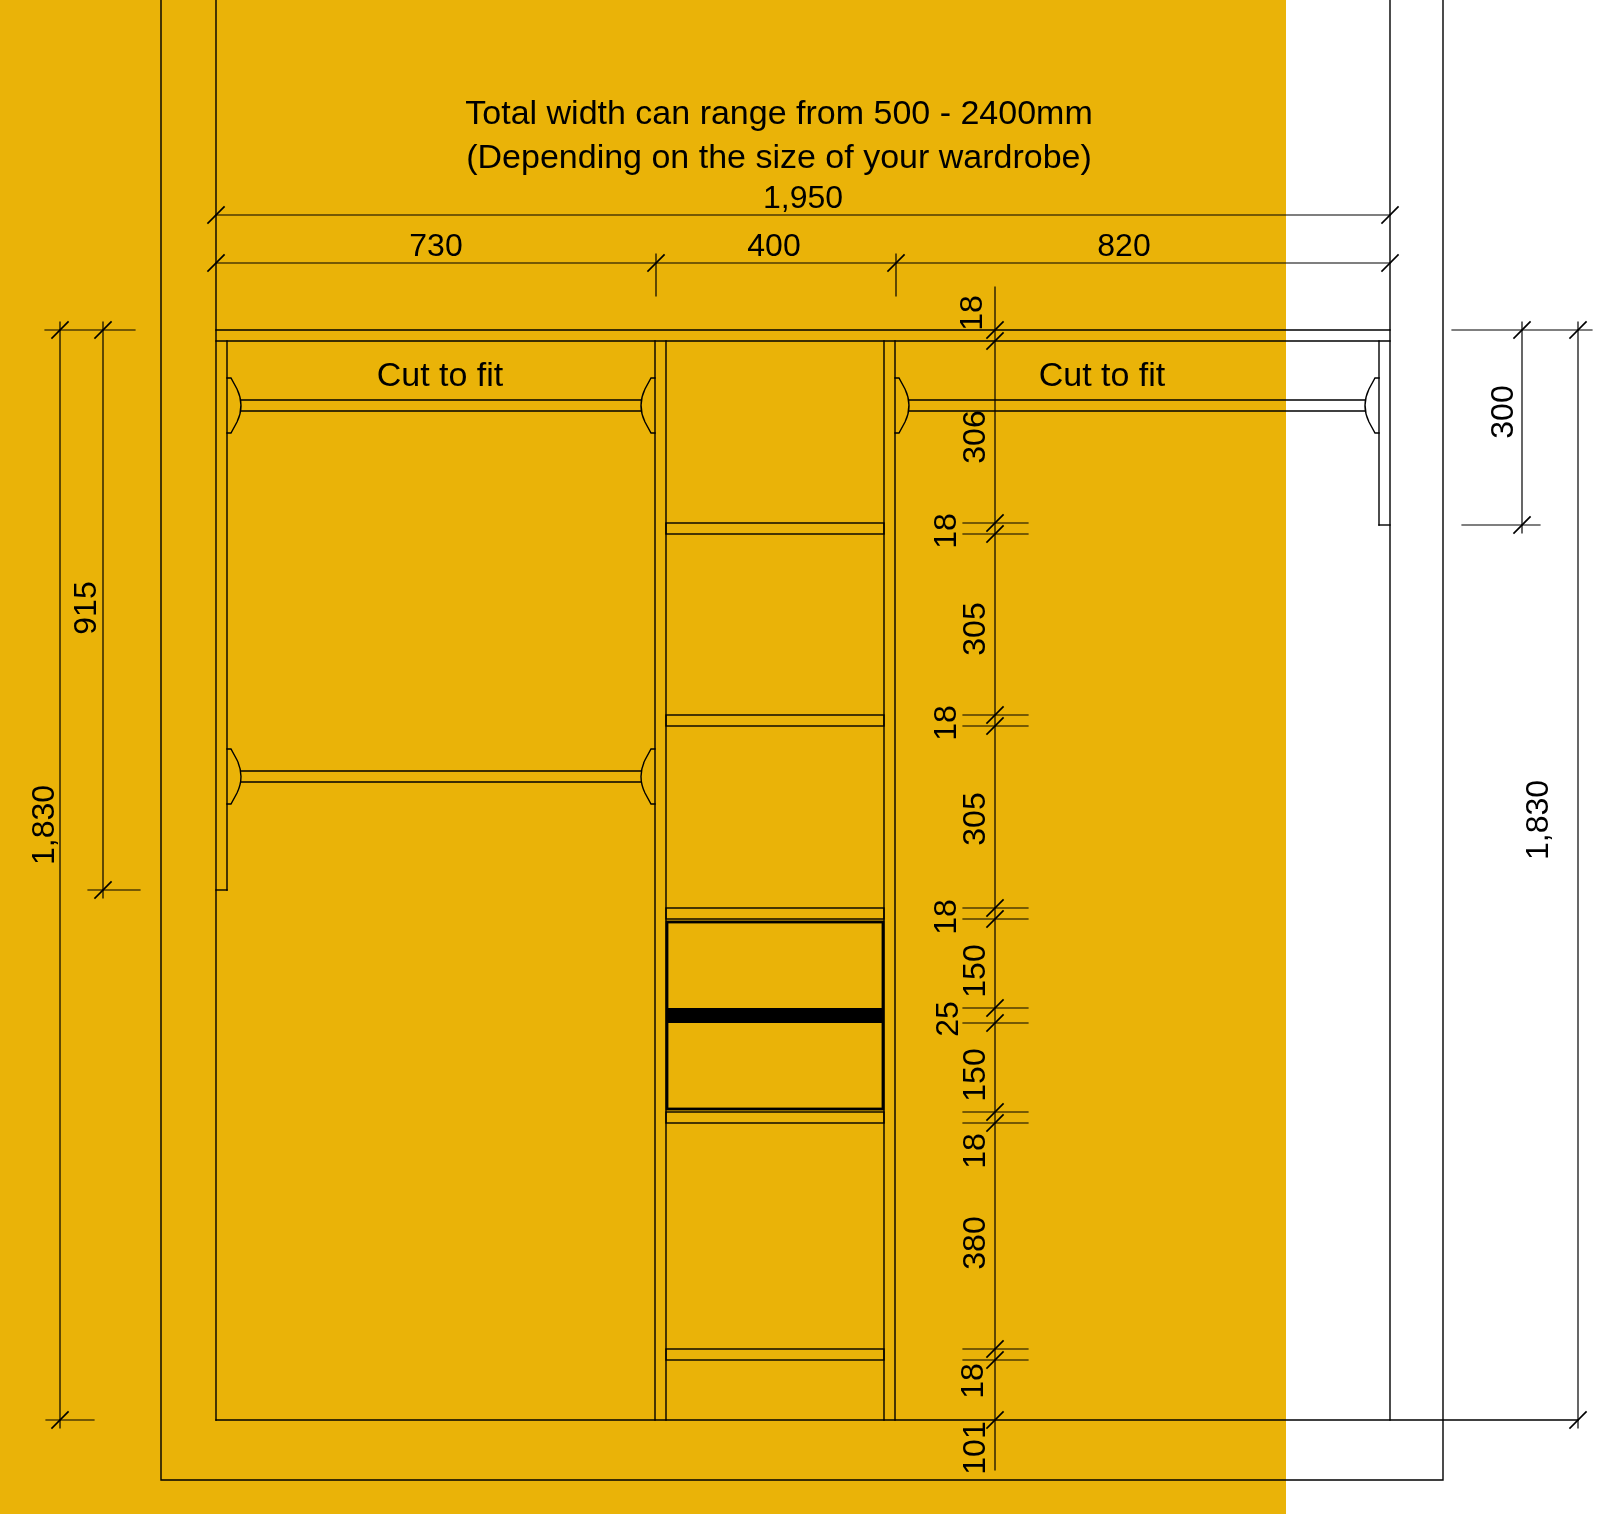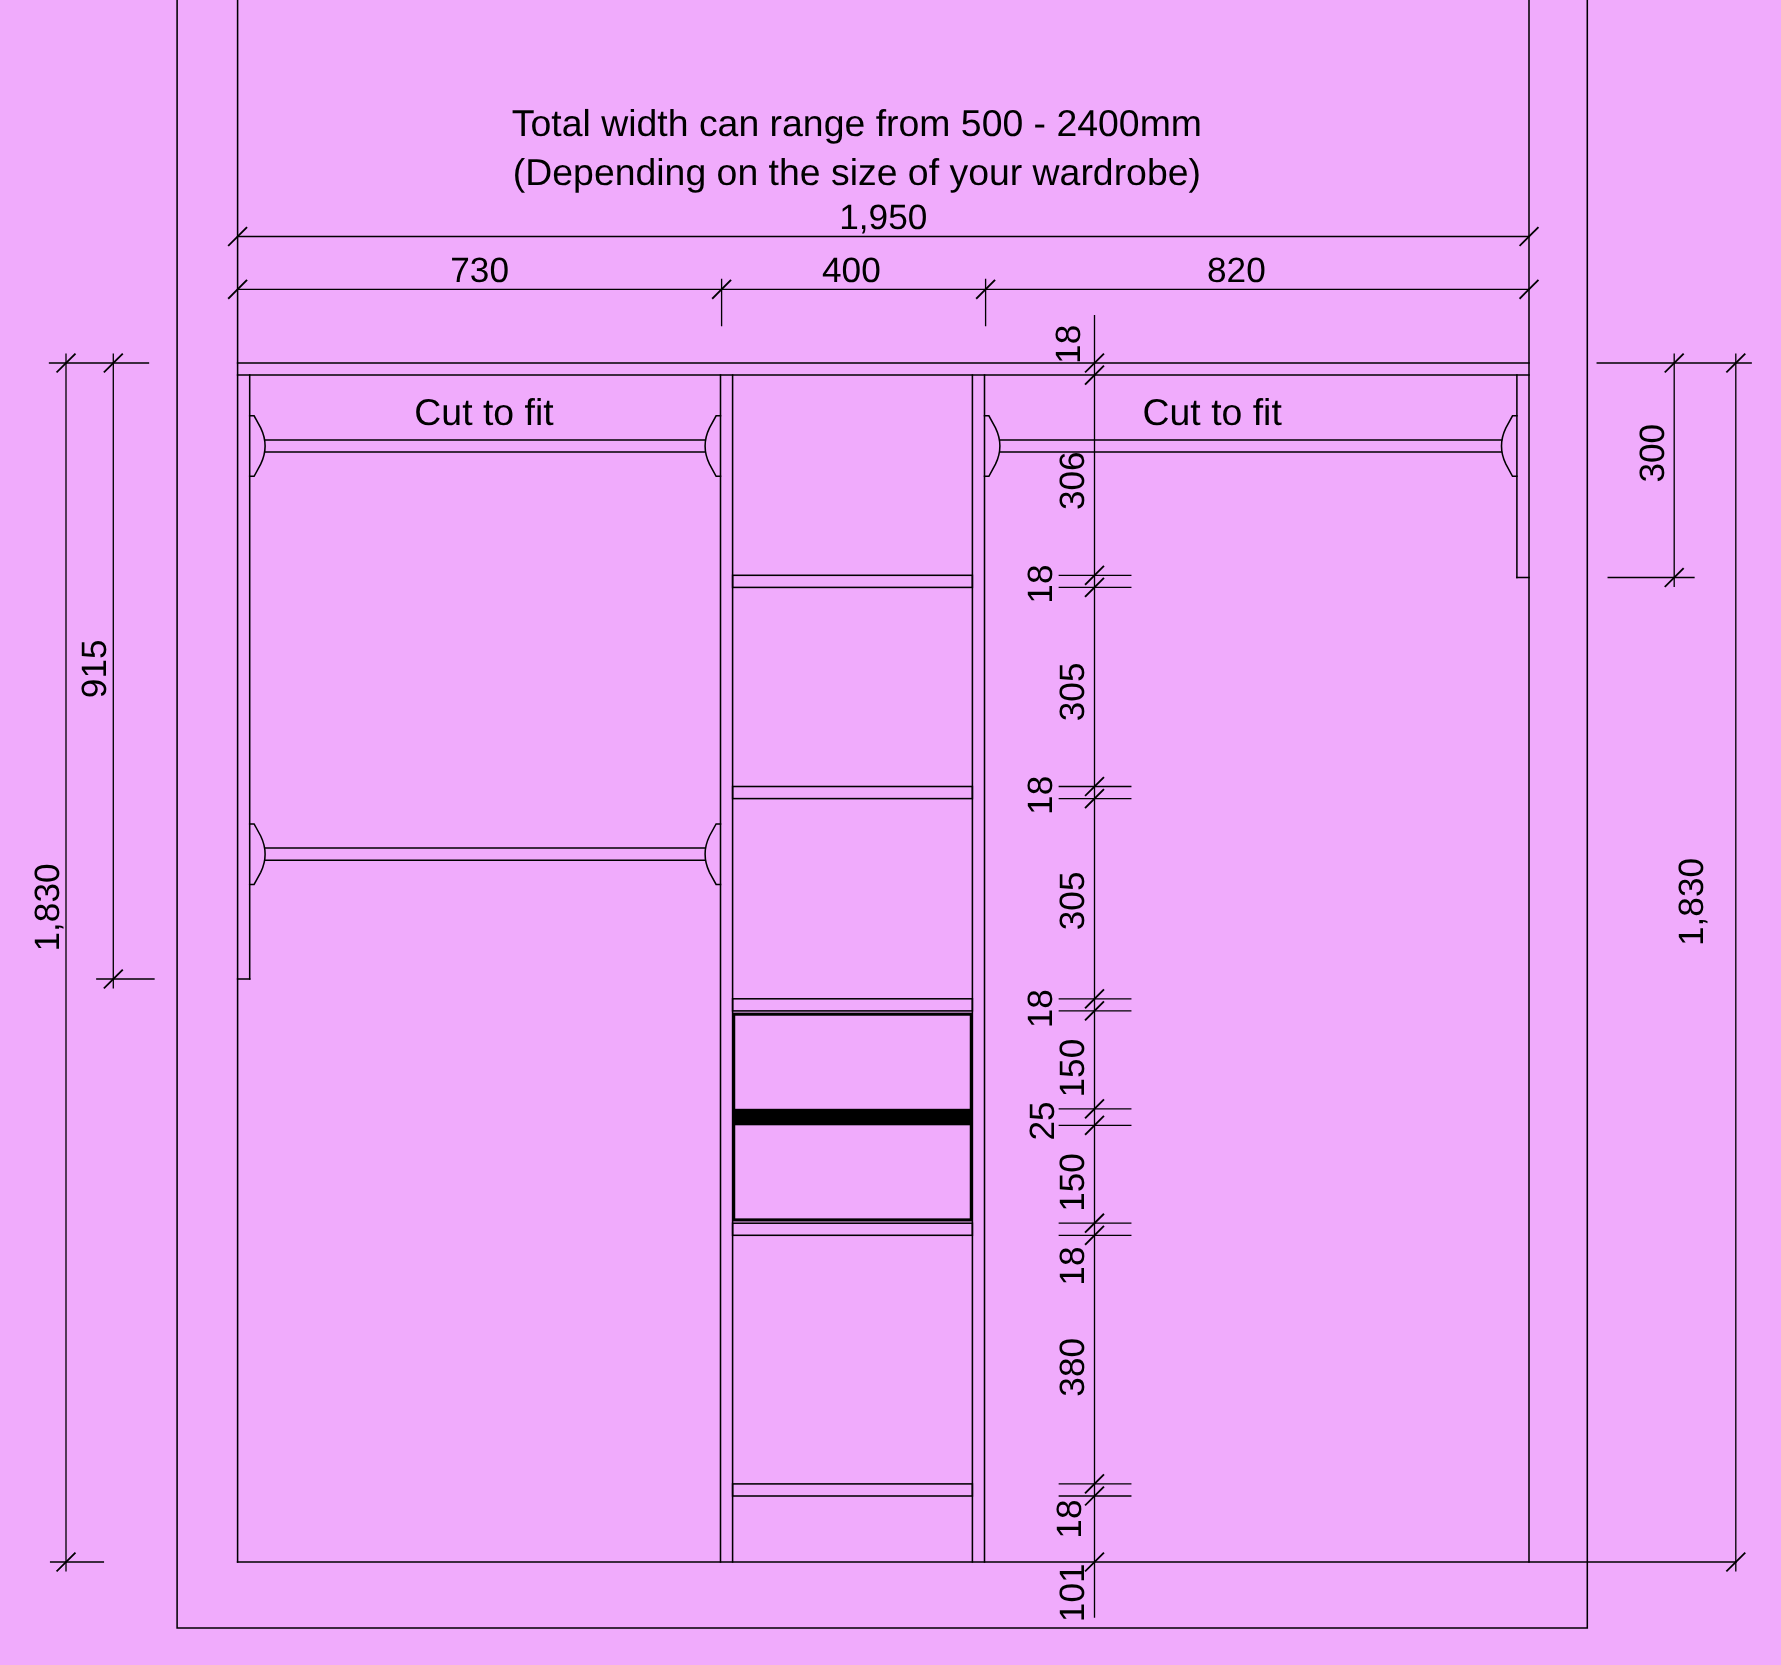--- a/index.html
+++ b/index.html
@@ -2,23 +2,23 @@
 <html><head>
 <meta charset="utf-8">
 <style>
   html, body {
     margin: 0;
     padding: 0;
     background: #ffffff;
     font-family: "Liberation Sans", sans-serif;
   }
   .drawing-wrap {
-    width: 1619px;
+    width: 1286px;
     height: 1514px;
-    background: #f0abfc;
+    background: #eab308;
     position: relative;
   }
   svg text {
     font-family: "Liberation Sans", sans-serif;
     fill: #000000;
   }
   .dim-text { font-size: 32px; }
   .note-text { font-size: 34px; }
   .lbl-mid { text-anchor: middle; }
 </style>

